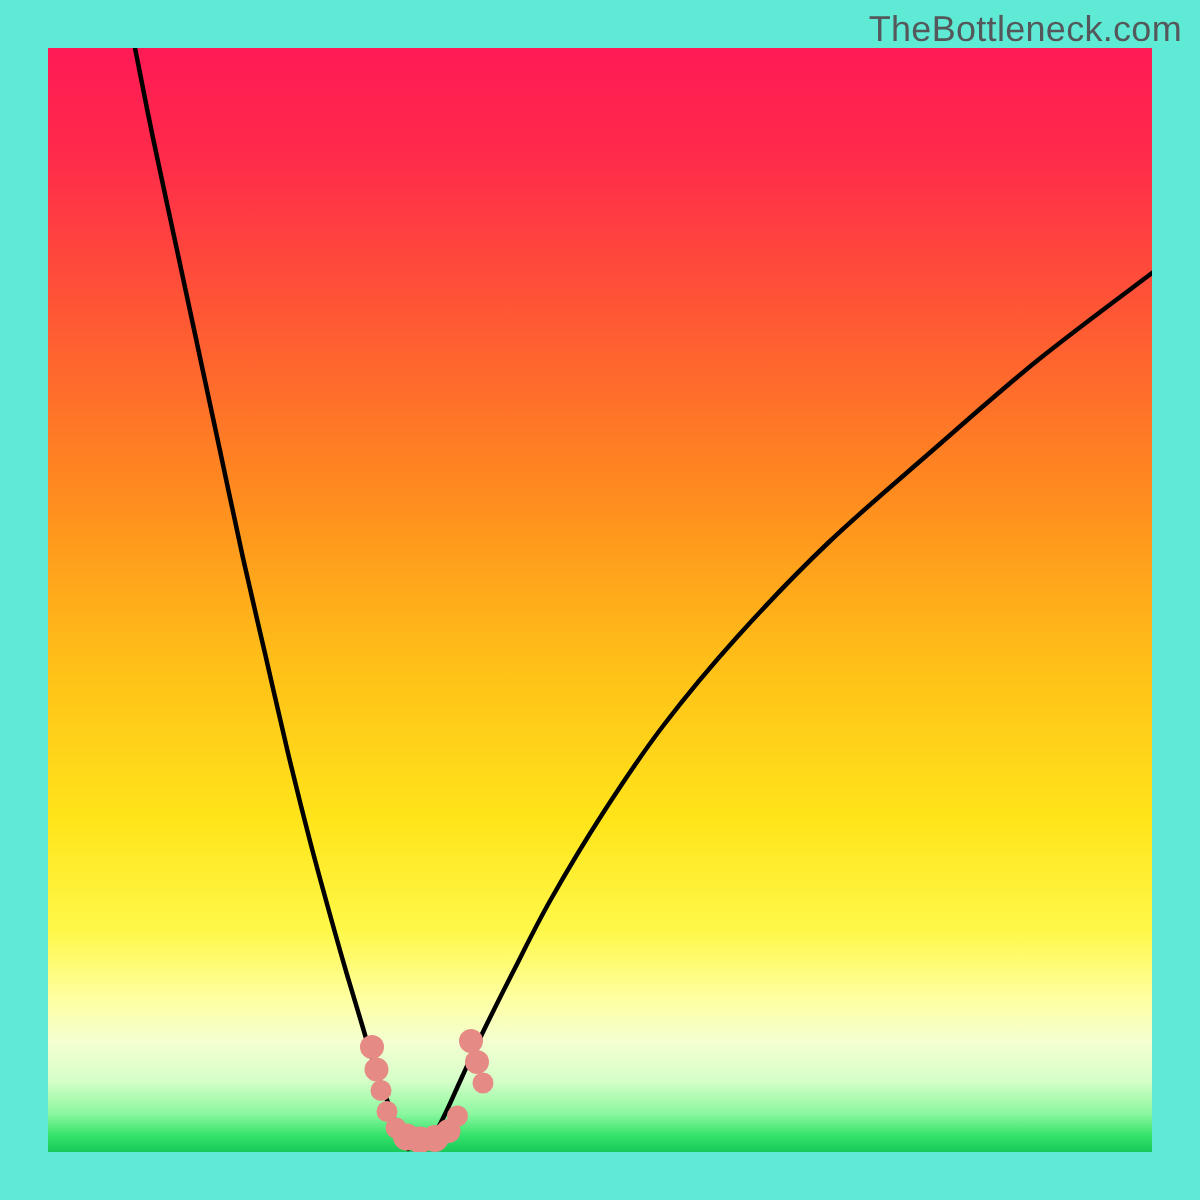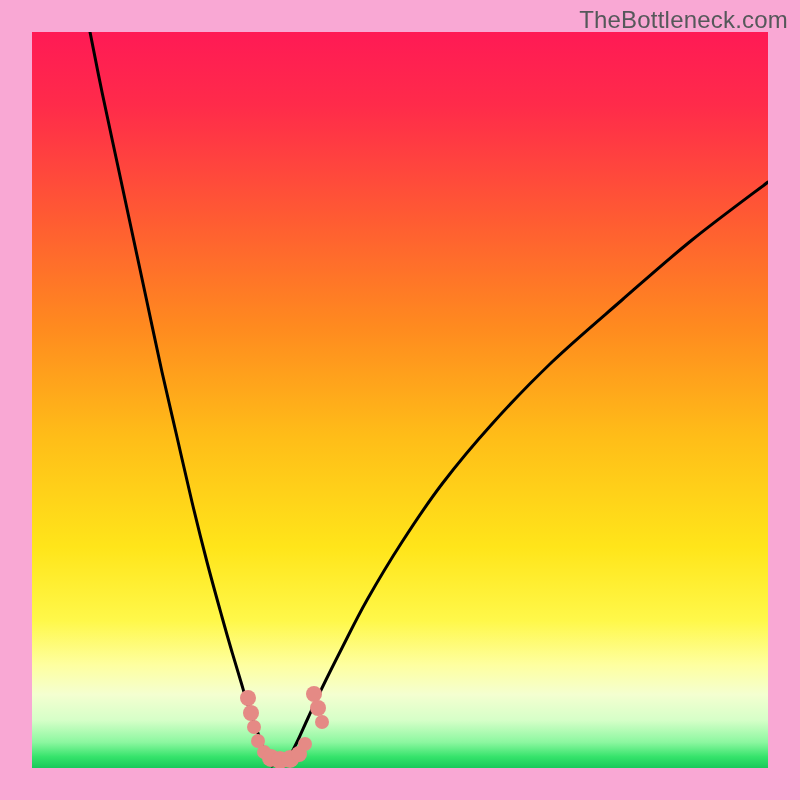--- a/index.html
+++ b/index.html
@@ -10,21 +10,21 @@
     background: #000;
     overflow: hidden;
     font-family: Arial, Helvetica, sans-serif;
   }
   .frame {
     position: absolute;
     left: 0;
     top: 0;
     width: 800px;
     height: 800px;
-    background: #f9a8d4;
+    background: #5eead4;
   }
   .plot {
     position: absolute;
     left: 32px;
     top: 32px;
     width: 736px;
     height: 736px;
     overflow: hidden;
   }
   .gradient {

